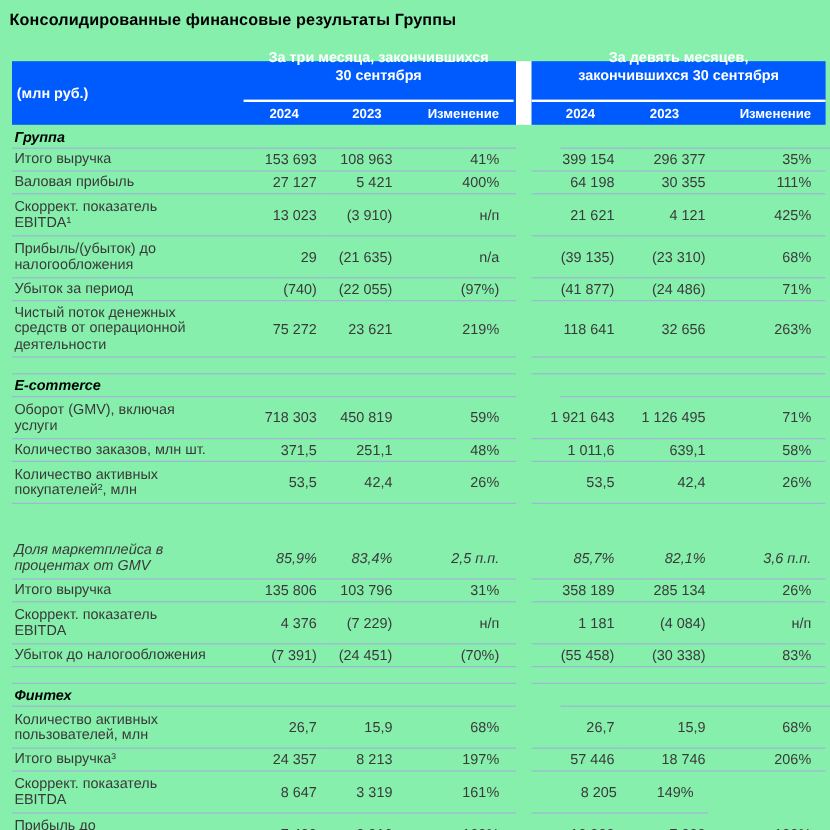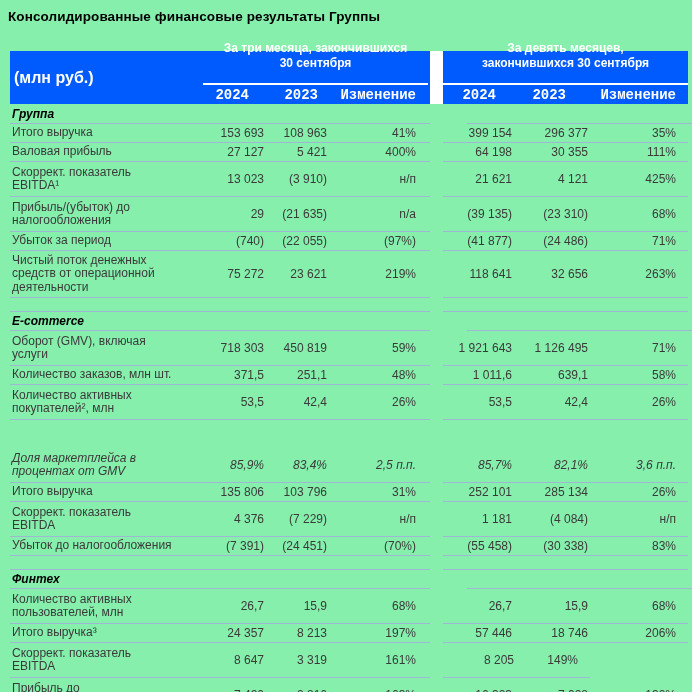--- a/index.html
+++ b/index.html
@@ -38,34 +38,34 @@
   .band-right{
     width:245px;height:53px;background:var(--blue);
     display:grid;
     grid-template-columns:245px;
     grid-template-rows:34px 19px;
   }
   .unit-cell{
     grid-column:1;grid-row:1/3;
     display:flex;align-items:center;
     padding-left:4px;
-    color:#fff;font-weight:bold;font-size:16px;
+    color:#fff;font-weight:bold;font-size:12px;
   }
   .band-title{
     color:#fff;font-weight:bold;font-size:12px;line-height:15px;
     text-align:center;white-space:pre;
     display:flex;align-items:flex-end;justify-content:center;
     padding-bottom:12px;
     border-bottom:2px solid #fff;
   }
   .band-title.t1{grid-column:2;grid-row:1;margin-left:48px;margin-right:2px;}
   .band-title.t2{grid-column:1;grid-row:1;}
   .years{
     display:grid;align-items:center;height:19px;
-    color:#fff;font-weight:bold;font-size:14px;font-family:Liberation Mono, monospace;
+    color:#fff;font-weight:bold;font-size:11px;
   }
   .years.y1{grid-column:2;grid-row:2;grid-template-columns:112px 63px 100px;}
   .years.y2{grid-column:1;grid-row:2;grid-template-columns:73px 74px 98px;}
   .yc{text-align:right;}
   .y1 .ya{padding-right:18px;}
   .y1 .yb{padding-right:12px;}
   .y1 .yc3{padding-right:14px;}
   .y2 .ya{padding-right:20px;}
   .y2 .yb{padding-right:24px;}
   .y2 .yc3{padding-right:12px;}
@@ -279,21 +279,21 @@
       <div class="td num c2b">82,1%</div>
       <div class="td num c2c">3,6 п.п.</div>
     </div>
 
     <div class="tr h1">
       <div class="td label">Итого выручка</div>
       <div class="td num c1a">135 806</div>
       <div class="td num c1b">103 796</div>
       <div class="td num c1c">31%</div>
       <div class="td gap"></div>
-      <div class="td num c2a">252 101</div>
+      <div class="td num c2a">358 189</div>
       <div class="td num c2b">285 134</div>
       <div class="td num c2c">26%</div>
     </div>
 
     <div class="tr h2">
       <div class="td label">Скоррект. показатель
 EBITDA</div>
       <div class="td num c1a">4 376</div>
       <div class="td num c1b">(7 229)</div>
       <div class="td num c1c">н/п</div>

